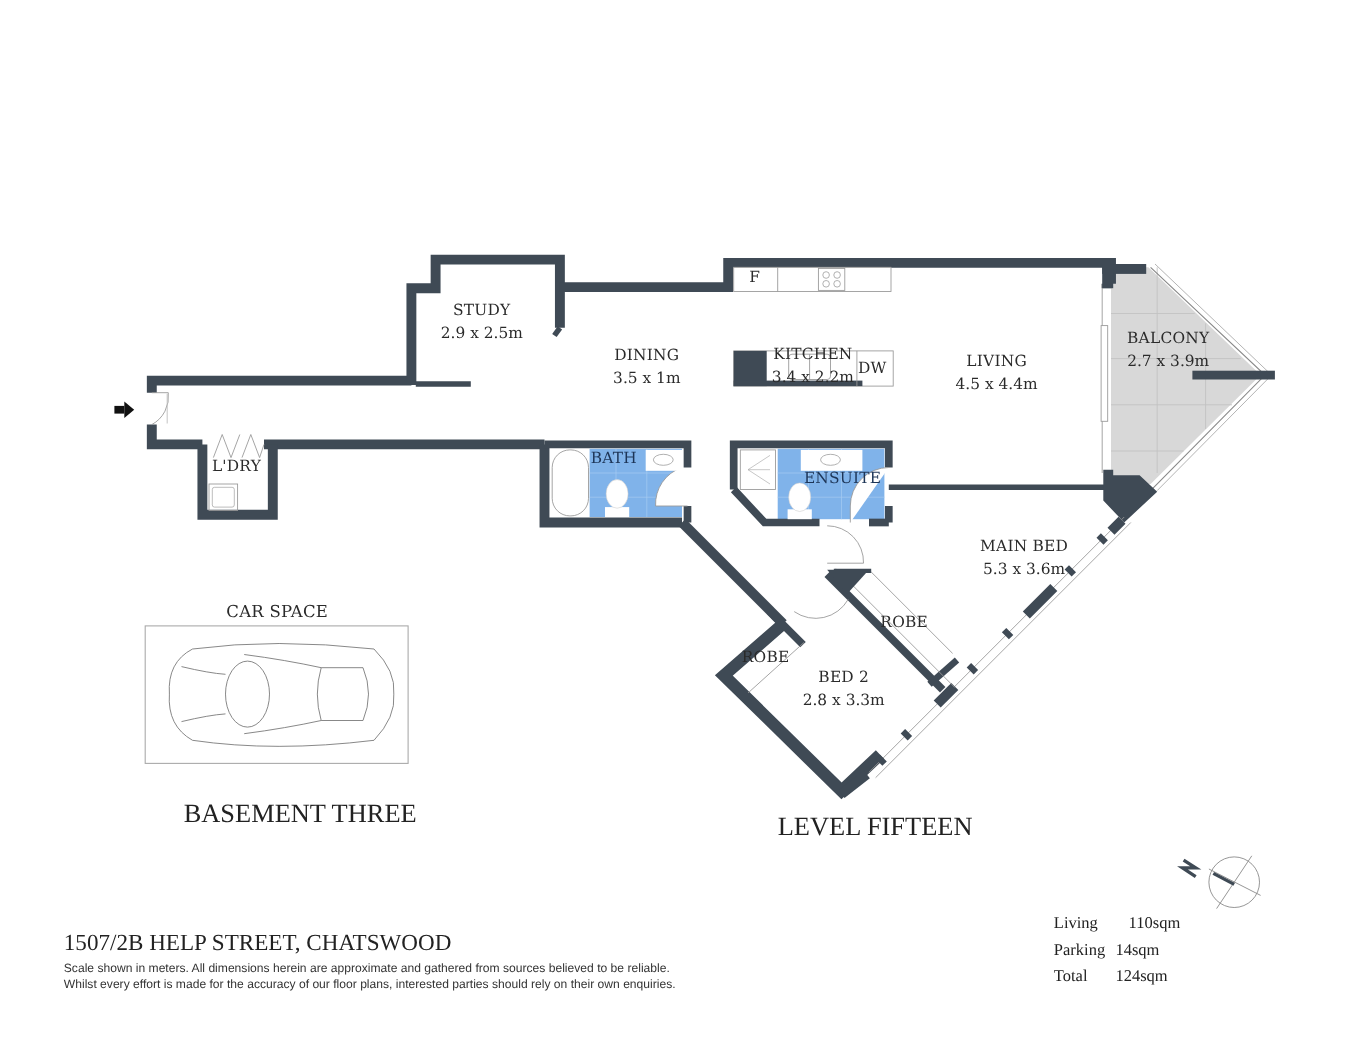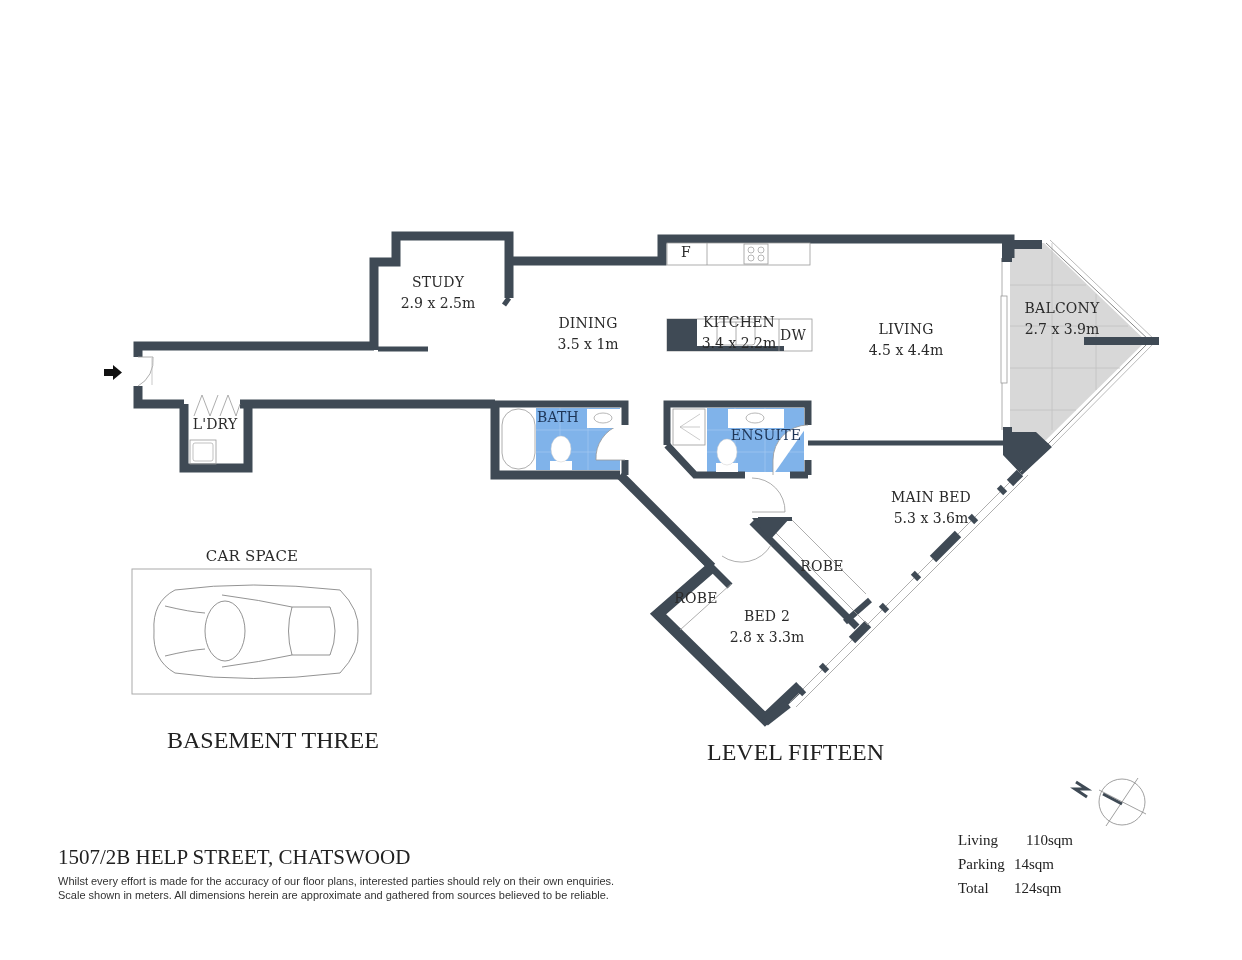--- a/index.html
+++ b/index.html
@@ -232,22 +232,22 @@
 </div>
 <div class="lbl" style="left:252px; top:546px;">
   <span class="name" style="font-size:15px">CAR SPACE</span>
 </div>
 
 <div class="level" style="left:167px; top:727px;">BASEMENT  THREE</div>
 <div class="level" style="left:695px; top:739px;margin-left:12px;">LEVEL FIFTEEN</div>
 
 <div class="address">1507/2B HELP STREET, CHATSWOOD</div>
 <div class="disclaimer">
+  <div>Scale shown in meters. All dimensions herein are approximate and gathered from sources believed to be  reliable.</div>
   <div>Whilst every effort is made for the accuracy of our floor plans, interested parties should rely on their own enquiries.</div>
-  <div>Scale shown in meters. All dimensions herein are approximate and gathered from sources believed to be  reliable.</div>
 </div>
 
 <div class="areas">
   <div class="row">
     <span class="k">Living</span>
     <span style="margin-left:12px">110sqm</span>
   </div>
   <div class="row">
     <span class="k">Parking</span>
     <span>14sqm</span>

